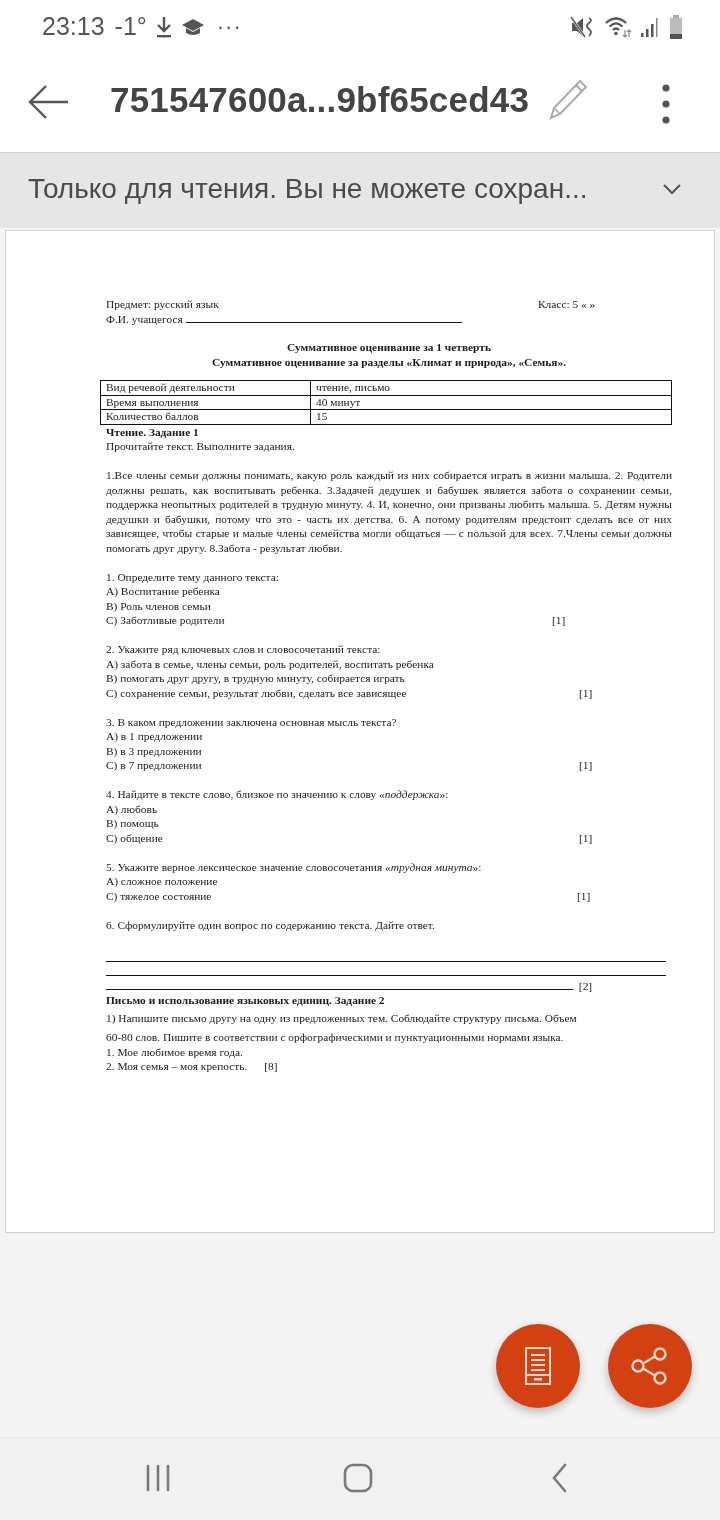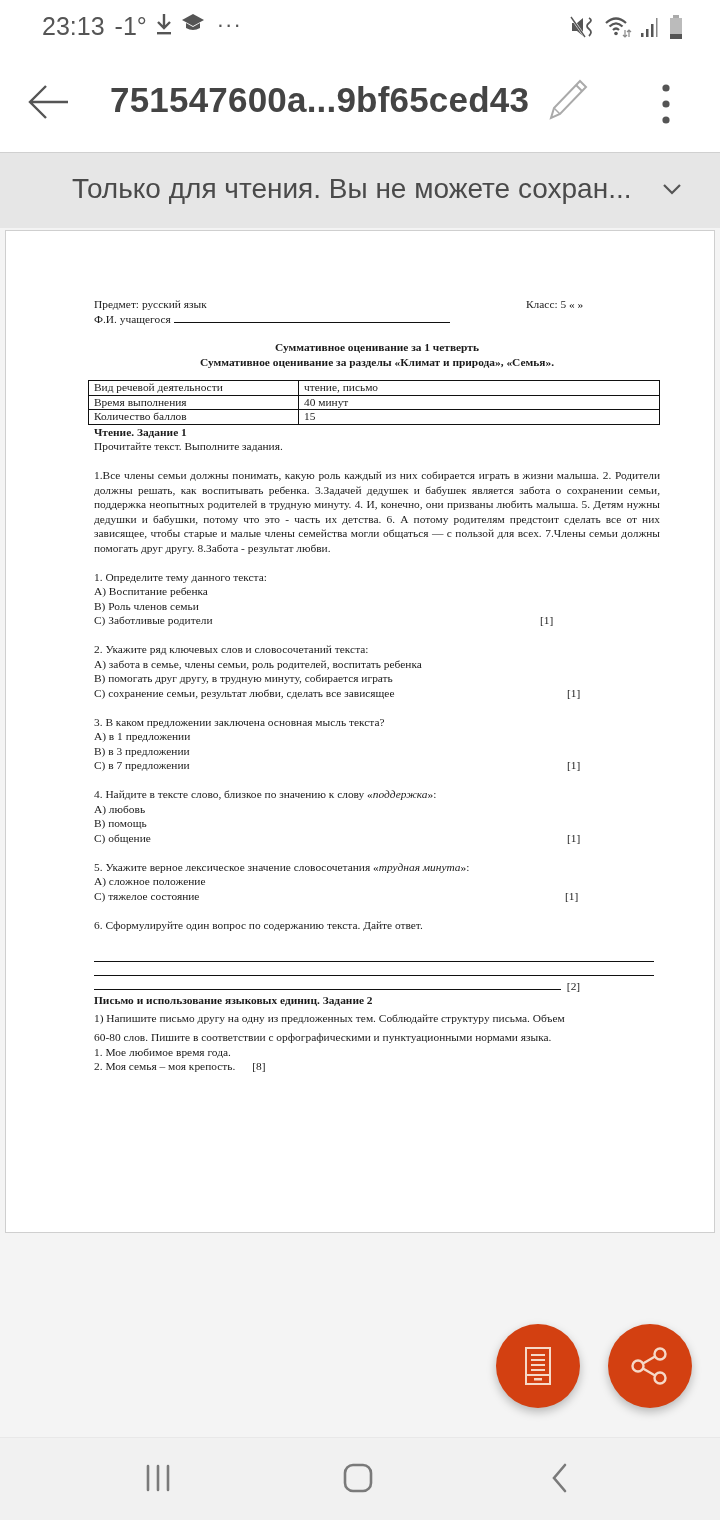--- a/index.html
+++ b/index.html
@@ -1,33 +1,33 @@
 <!DOCTYPE html>
 <html><head>
 <meta charset="utf-8">
 <style>
   * { box-sizing: border-box; margin: 0; padding: 0; }
   html, body { width: 720px; height: 1520px; overflow: hidden; background: #f4f4f4; font-family: "Liberation Sans", sans-serif; }
   .status-bar { position: absolute; left: 0; top: 0; width: 720px; height: 56px; background: #ffffff; color: #555; }
-  .status-left { position: absolute; left: 42px; top: 12px; display: flex; font-size: 25px; color: #555; }
+  .status-left { position: absolute; left: 42px; top: 12px; display: flex; align-items: center; font-size: 25px; color: #555; }
   .status-left .time { letter-spacing: 0px; }
   .status-left .temp { margin-left: 10px; }
   .status-left svg { margin-left: 8px; }
   .status-right { position: absolute; right: 36px; top: 14px; display: flex; align-items: center; gap: 8px; }
   .app-bar { position: absolute; left: 0; top: 56px; width: 720px; height: 96px; background: #ffffff; }
   .back-btn { position: absolute; left: 26px; top: 26px; width: 48px; height: 44px; }
   .doc-title { position: absolute; left: 110px; top: 24px; font-size: 35px; color: #444; letter-spacing: 0.2px; font-weight: bold; }
   .edit-btn { position: absolute; left: 546px; top: 22px; width: 44px; height: 48px; }
   .more-btn { position: absolute; left: 652px; top: 26px; width: 28px; height: 44px; }
   .banner { position: absolute; left: 0; top: 152px; width: 720px; height: 76px; background: #e6e6e6; border-top: 1px solid #d0d0d0; }
-  .banner-text { position: absolute; left: 28px; top: 20px; font-size: 28px; color: #4a4a4a; margin-left: 44px; }
+  .banner-text { position: absolute; left: 28px; top: 20px; font-size: 28px; color: #4a4a4a; }
   .banner-chevron { position: absolute; left: 660px; top: 28px; width: 24px; height: 18px; }
   .viewer { position: absolute; left: 0; top: 228px; width: 720px; height: 1210px; background: #f4f4f4; }
   .page { position: absolute; left: 5px; top: 2px; width: 710px; height: 1003px; background: #ffffff; border: 1px solid #cfcfcf; }
-  .doc { position: absolute; left: 88px; top: 66px; width: 566px; font-family: "Liberation Serif", serif; font-size: 11.4px; color: #1a1a1a; line-height: 14.5px; }
+  .doc { position: absolute; left: 100px; top: 66px; width: 566px; font-family: "Liberation Serif", serif; font-size: 11.4px; color: #1a1a1a; line-height: 14.5px; }
   .row { position: relative; white-space: nowrap; }
   .right-abs { position: absolute; }
   .center { text-align: center; font-weight: bold; }
   table.info { border-collapse: collapse; width: 572px; margin-left: -6px; margin-top: 11px; }
   table.info td { border: 1px solid #111; padding: 0 5px; height: 14.5px; line-height: 13px; font-size: 11.4px; }
   table.info td:first-child { width: 210px; }
   .bold { font-weight: bold; }
   .justify { text-align: justify; white-space: normal; }
   .gap { height: 14.5px; }
   .uline { display: inline-block; border-bottom: 1px solid #111; vertical-align: baseline; }

